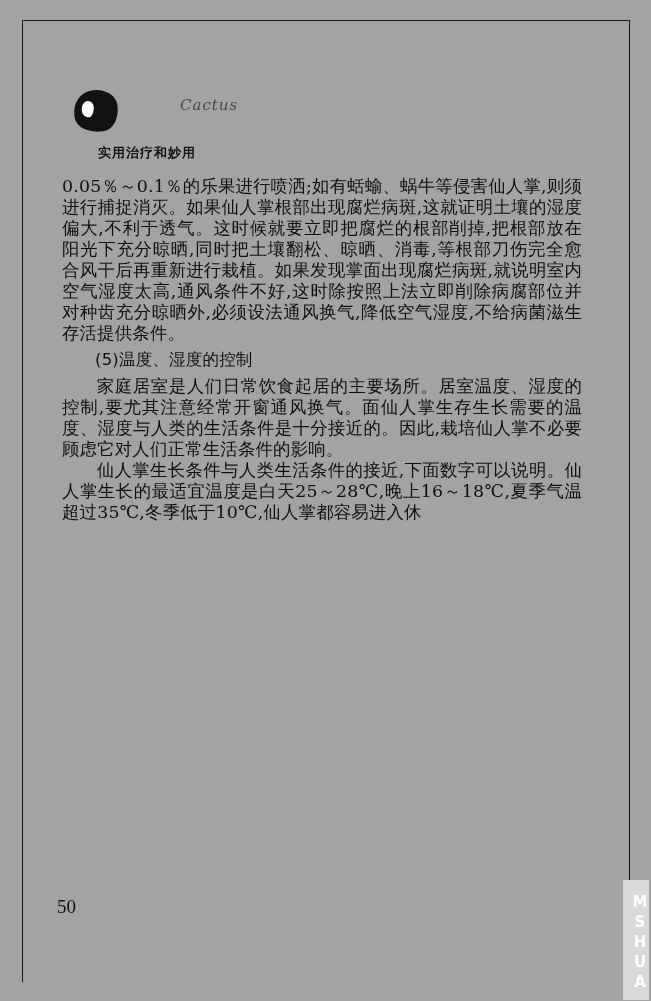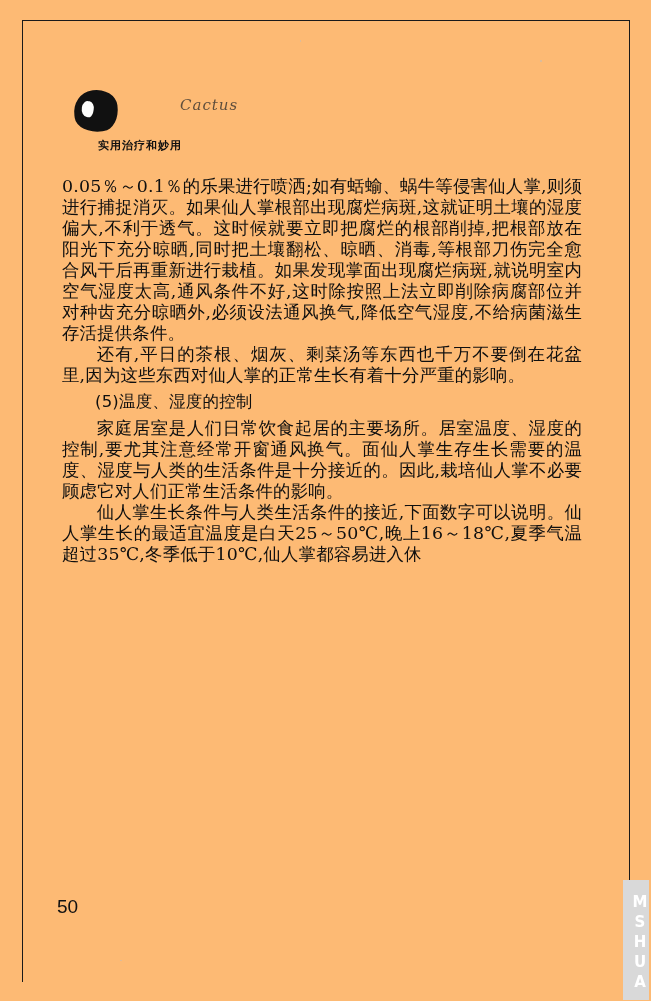--- a/index.html
+++ b/index.html
@@ -14,21 +14,21 @@
     overflow: hidden;
     font-family: "Liberation Serif", serif;
   }
 
   
   .page {
     position: absolute;
     left: 0; top: 0;
     width: 651px;
     height: 1001px;
-    background: #fdba74;
+    background: #a3a3a3;
   }
   .frame-top {
     position: absolute;
     left: 22px;
     top: 20px;
     width: 608px;
     height: 1px;
     background: #1a1a1a;
   }
   .frame-left {
@@ -84,24 +84,24 @@
     font-family: "DejaVu Serif", serif;
     font-weight: bold;
     font-size: 25px;
     letter-spacing: 2px;
     color: #111;
     white-space: nowrap;
   }
   .logo-sub {
     position: absolute;
     left: 36px;
-    top: 50px;
+    top: 56px;
     font-family: Liberation Serif, serif;
     font-weight: bold;
-    font-size: 11px;
+    font-size: 13px;
     letter-spacing: 1px;
     color: #111;
     white-space: nowrap;
   }
   .logo-script {
     position: absolute;
     left: 118px;
     top: 8px;
     font-family: "DejaVu Serif", serif;
     font-style: italic;
@@ -141,21 +141,21 @@
     text-indent: 2em;
     margin: 0;
     letter-spacing: 0.2px;
   }
 
   
   .page-number {
     position: absolute;
     left: 57px;
     top: 896px;
-    font-family: Liberation Sans, sans-serif;
+    font-family: Liberation Serif, serif;
     font-size: 19px;
     color: #111;
   }
 
   
   .side-watermark {
     position: absolute;
     right: 2px;
     top: 880px;
     width: 26px;
@@ -192,24 +192,23 @@
   <div class="frame-right"></div>
 
   <div class="masthead">
     <div class="logo-blot"></div>
     <div class="logo-script">Cactus</div>
     <div class="logo-sub">实用治疗和妙用</div>
   </div>
 
   <div class="body-text">
     <p class="para">0.05％～0.1％的乐果进行喷洒;如有蛞蝓、蜗牛等侵害仙人掌,则须进行捕捉消灭。如果仙人掌根部出现腐烂病斑,这就证明土壤的湿度偏大,不利于透气。这时候就要立即把腐烂的根部削掉,把根部放在阳光下充分晾晒,同时把土壤翻松、晾晒、消毒,等根部刀伤完全愈合风干后再重新进行栽植。如果发现掌面出现腐烂病斑,就说明室内空气湿度太高,通风条件不好,这时除按照上法立即削除病腐部位并对种齿充分晾晒外,必须设法通风换气,降低空气湿度,不给病菌滋生存活提供条件。</p>
-    <p class="para indent">还有,平日的茶根、烟灰、剩菜汤等东西也千万不要倒在花盆里,因为这些东西对仙人掌的正常生长有着十分严重的影响。</p>
     <p class="subhead">(5)温度、湿度的控制</p>
     <p class="para indent">家庭居室是人们日常饮食起居的主要场所。居室温度、湿度的控制,要尤其注意经常开窗通风换气。面仙人掌生存生长需要的温度、湿度与人类的生活条件是十分接近的。因此,栽培仙人掌不必要顾虑它对人们正常生活条件的影响。</p>
-    <p class="para indent">仙人掌生长条件与人类生活条件的接近,下面数字可以说明。仙人掌生长的最适宜温度是白天25～50℃,晚上16～18℃,夏季气温超过35℃,冬季低于10℃,仙人掌都容易进入休</p>
+    <p class="para indent">仙人掌生长条件与人类生活条件的接近,下面数字可以说明。仙人掌生长的最适宜温度是白天25～28℃,晚上16～18℃,夏季气温超过35℃,冬季低于10℃,仙人掌都容易进入休</p>
   </div>
 
   <div class="page-number">50</div>
 
   <div class="side-watermark">MSHUA</div>
 
   <div class="speckle" style="left:540px; top:60px; width:2px; height:2px;"></div>
   <div class="speckle" style="left:120px; top:960px; width:2px; height:1px;"></div>
   <div class="speckle" style="left:300px; top:40px; width:1px; height:2px;"></div>
 </div>

